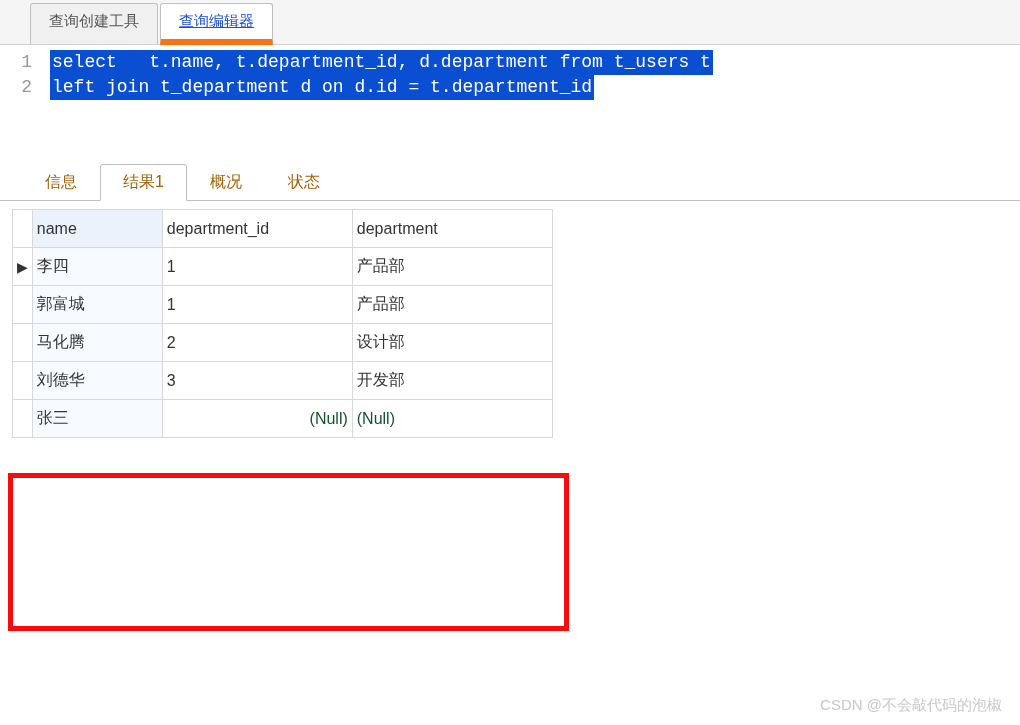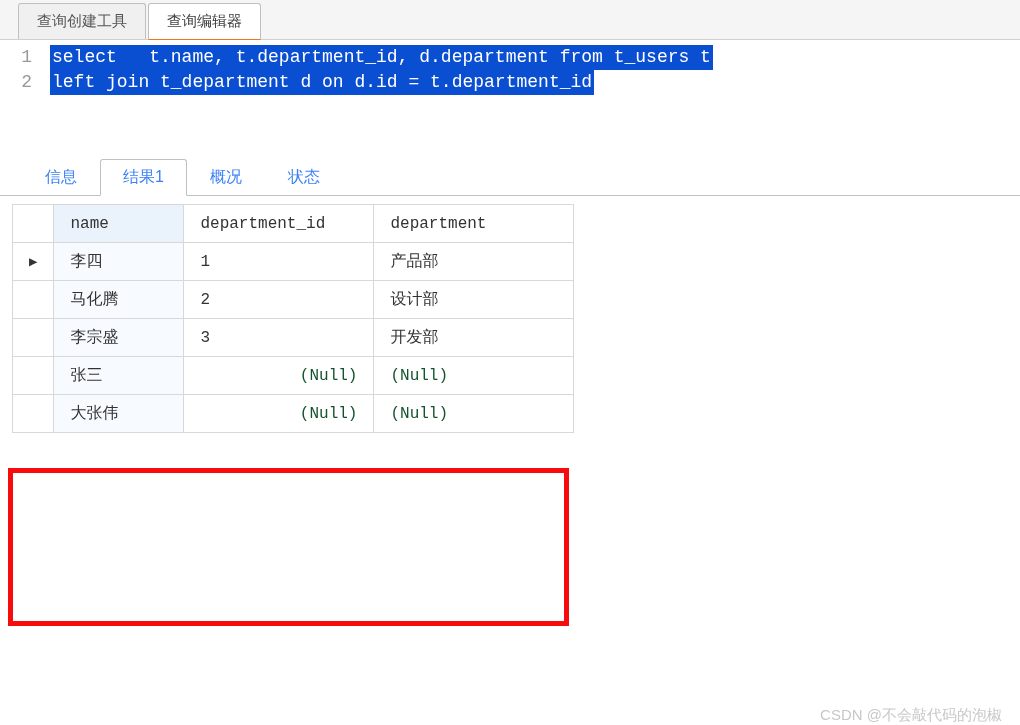--- a/index.html
+++ b/index.html
@@ -9,38 +9,39 @@
       background: #ffffff;
       width: 1020px;
       height: 725px;
       position: relative;
     }
     .top-tabs {
       display: flex;
       border-bottom: 1px solid #d0d0d0;
       background: #f5f5f5;
       padding-top: 3px;
-      padding-left: 18px;
+      padding-left: 30px;
     }
     .top-tab {
       padding: 8px 18px;
       border: 1px solid #c0c0c0;
       border-bottom: none;
       margin-right: 2px;
       background: #f0f0f0;
       font-size: 15px;
       color: #555;
       cursor: pointer;
       border-radius: 3px 3px 0 0;
     }
     .top-tab.active {
       background: #ffffff;
-      color: #404040;
-      border-bottom: 1px solid #f97316;
+      color: #1d4ed8;
+      border-bottom: 6px solid #f97316;
       margin-bottom: -1px;
+      text-decoration: underline;
     }
     .sql-editor {
       background: #ffffff;
       padding: 5px 0 60px 0;
       display: flex;
       font-family: "Consolas", "Courier New", monospace;
       font-size: 18px;
       line-height: 25px;
     }
     .gutter {
@@ -64,66 +65,65 @@
       border-bottom: 1px solid #c0c0c0;
       background: #ffffff;
       padding-left: 22px;
       margin-top: 4px;
     }
     .result-tab {
       padding: 7px 22px;
       border: 1px solid transparent;
       border-bottom: none;
       font-size: 16px;
-      color: #3b82f6;
+      color: #a16207;
       cursor: pointer;
     }
     .result-tab.active {
       border-color: #c0c0c0;
       background: #ffffff;
       border-radius: 3px 3px 0 0;
       margin-bottom: -1px;
       border-bottom: 1px solid #fff;
     }
     .result-grid {
       margin: 8px 0 0 12px;
       border-collapse: collapse;
       position: relative;
     }
     .result-grid th, .result-grid td {
       border: 1px solid #d8d8d8;
-      padding: 7px 16px;
+      padding: 7px 4px;
       text-align: left;
       font-size: 16px;
       font-weight: normal;
       height: 38px;
       vertical-align: middle;
       color: #333;
-      font-family: Liberation Mono, monospace;
     }
     .col-ptr { width: 18px; padding: 0; text-align: center; }
     .col-name { width: 130px; background: #f7fbff; }
     th.col-name { background: #eaf3fb; }
     .col-dept-id { width: 190px; text-align: right; }
     th.col-dept-id { text-align: left; }
     .col-dept { width: 200px; }
     .null-val { color: #14532d; font-style: normal; }
     .row-ptr {
       display: inline-block;
       font-size: 14px;
       color: #333;
     }
     .highlight-box {
       position: absolute;
       border: 5px solid #f60c0c;
       pointer-events: none;
     }
     .watermark {
       position: absolute;
-      bottom: 0;
+      bottom: 10px;
       right: 18px;
       color: #c8c8c8;
       font-size: 15px;
     }
   </style>
 </head>
 <body>
 
 <div class="top-tabs" id="top-tabs">
     <div class="top-tab">查询创建工具</div>
@@ -160,39 +160,39 @@
       </thead>
     <tbody id="grid-body">
         <tr>
           <td class="col-ptr"><span class="row-ptr">▶</span></td>
           <td class="col-name">李四</td>
           <td class="col-dept-id">1</td>
           <td class="col-dept">产品部</td>
         </tr>
         <tr>
           <td class="col-ptr"></td>
+          <td class="col-name">郭富城</td>
+          <td class="col-dept-id">1</td>
+          <td class="col-dept">产品部</td>
+        </tr>
+        <tr>
+          <td class="col-ptr"></td>
           <td class="col-name">马化腾</td>
           <td class="col-dept-id">2</td>
           <td class="col-dept">设计部</td>
         </tr>
         <tr>
           <td class="col-ptr"></td>
-          <td class="col-name">李宗盛</td>
+          <td class="col-name">刘德华</td>
           <td class="col-dept-id">3</td>
           <td class="col-dept">开发部</td>
         </tr>
         <tr>
           <td class="col-ptr"></td>
           <td class="col-name">张三</td>
-          <td class="col-dept-id" style="text-align: right;"><span class="null-val">(Null)</span></td>
-          <td class="col-dept"><span class="null-val">(Null)</span></td>
-        </tr>
-        <tr>
-          <td class="col-ptr"></td>
-          <td class="col-name">大张伟</td>
           <td class="col-dept-id" style="text-align: right;"><span class="null-val">(Null)</span></td>
           <td class="col-dept"><span class="null-val">(Null)</span></td>
         </tr>
       </tbody>
   </table>
   <div class="highlight-box" id="highlight" style="left: 8px; top: 263.5px; width: 560.781px; height: 158px;"></div>
 </div>
 
 <div class="watermark">CSDN @不会敲代码的泡椒</div>
 

